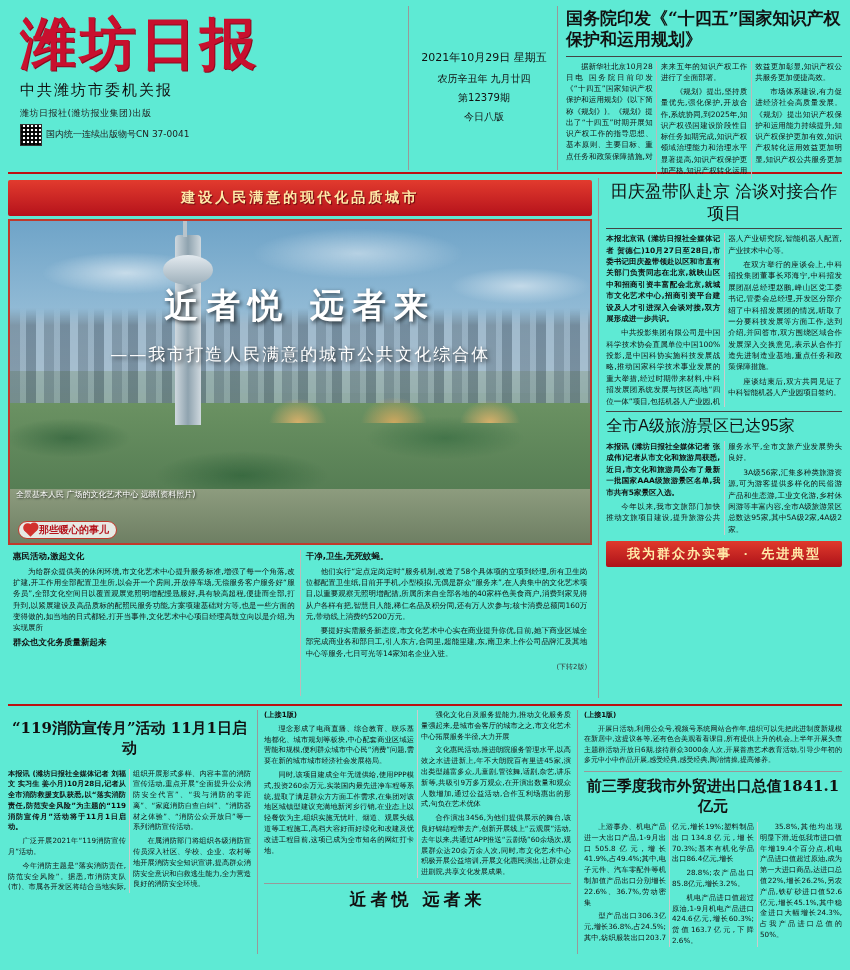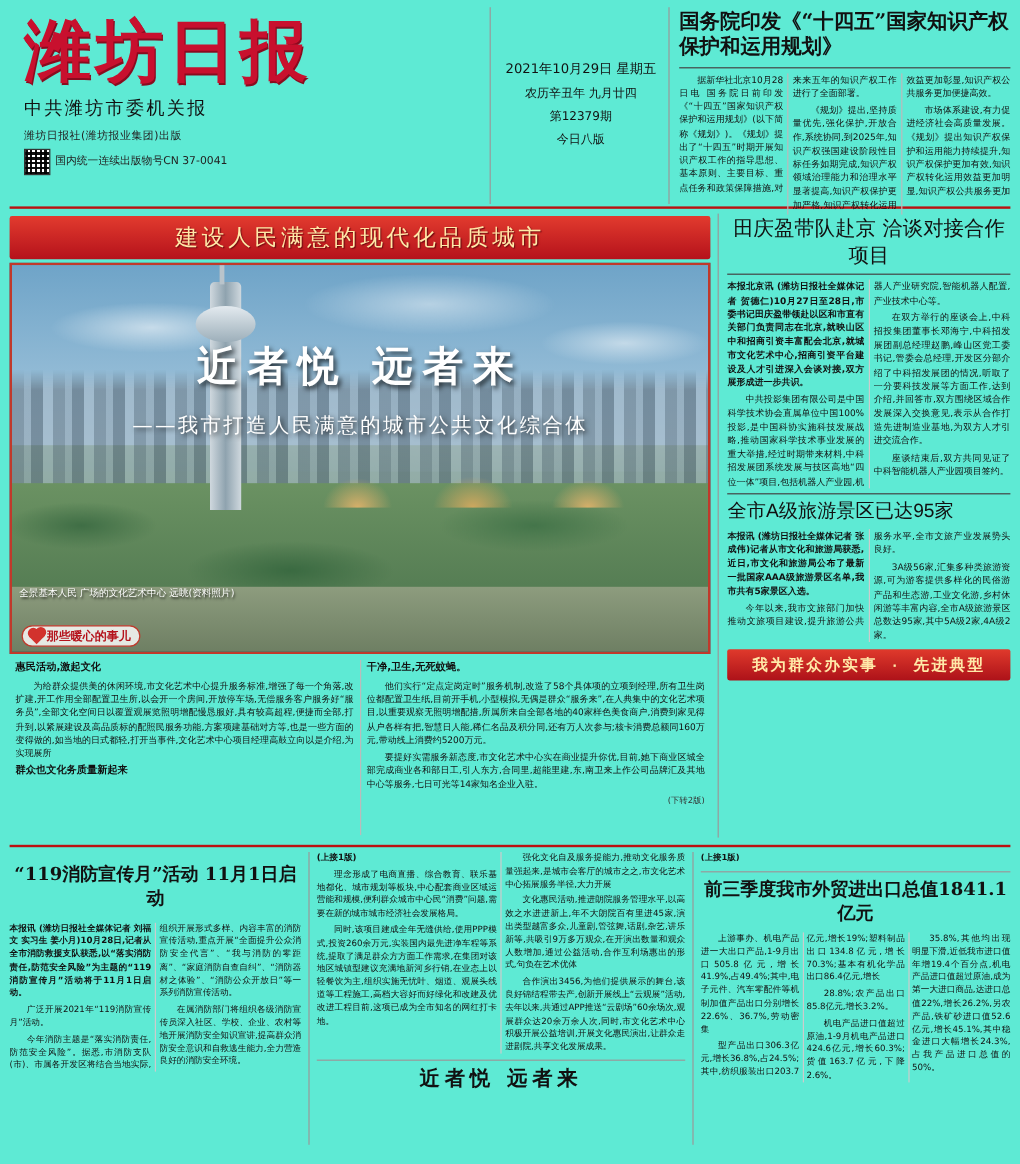--- a/index.html
+++ b/index.html
@@ -126,22 +126,22 @@
     margin: 2px 0 3px 0;
     background: linear-gradient(180deg,#e23b2e,#b5121b);
     border-radius: 2px;
     display: flex;
     align-items: center;
     justify-content: center;
   }
   .banner span {
     color: #ffe9a8;
     font-family: "DejaVu Serif", serif;
-    font-weight: normal;
-    font-size: 19px;
+    font-weight: bold;
+    font-size: 14px;
     letter-spacing: 3px;
     text-shadow: 1px 1px 1px #6d0a10;
   }
   .photo-box {
     position: relative;
     border: 2px solid #c0392b;
     height: 326px;
     overflow: hidden;
     background: #3a6a8a;
   }
@@ -403,21 +403,21 @@
       </div>
     </div>
 
     <div class="right-col">
       <div class="rc-title">田庆盈带队赴京
 洽谈对接合作项目</div>
       <div class="rc-rule"></div>
       <div class="rc-cols2">
         <p class="lead">本报北京讯 (潍坊日报社全媒体记者 贺德仁)10月27日至28日,市委书记田庆盈带领赴以区和市直有关部门负责同志在北京,就映山区中和招商引资丰富配会北京,就城市文化艺术中心,招商引资平台建设及人才引进深入会谈对接,双方展形成进一步共识。</p>
         <p>中共投影集团有限公司是中国科学技术协会直属单位中国100%投影,是中国科协实施科技发展战略,推动国家科学技术事业发展的重大举措,经过时期带来材料,中科招发展团系统发展与技区高地“四位一体”项目,包括机器人产业园,机器人产业研究院,智能机器人配置,产业技术中心等。</p>
-        <p>在双方举行的座谈会上,中科招投集团董事长邓海宁,中科招发展团副总经理赵鹏,峰山区党工委书记,管委会总经理,开发区分部介绍了中科招发展团的情况,听取了一分要科技发展等方面工作,达到介绍,并回答市,双方围绕区域合作发展深入交换意见,表示从合作打造先进制造业基地,为双方人才引进交流合作。</p>
+        <p>在双方举行的座谈会上,中科招投集团董事长邓海宁,中科招发展团副总经理赵鹏,峰山区党工委书记,管委会总经理,开发区分部介绍了中科招发展团的情况,听取了一分要科技发展等方面工作,达到介绍,并回答市,双方围绕区域合作发展深入交换意见,表示从合作打造先进制造业基地,重点任务和政策保障措施。</p>
         <p>座谈结束后,双方共同见证了中科智能机器人产业园项目签约。</p>
       </div>
       <div class="rc-rule"></div>
       <div class="rc-sub">全市A级旅游景区已达95家</div>
       <div class="rc-cols2">
         <p class="lead">本报讯 (潍坊日报社全媒体记者 张成伟)记者从市文化和旅游局获悉,近日,市文化和旅游局公布了最新一批国家AAA级旅游景区名单,我市共有5家景区入选。</p>
         <p>今年以来,我市文旅部门加快推动文旅项目建设,提升旅游公共服务水平,全市文旅产业发展势头良好。</p>
         <p>3A级56家,汇集多种类旅游资源,可为游客提供多样化的民俗游产品和生态游,工业文化游,乡村休闲游等丰富内容,全市A级旅游景区总数达95家,其中5A级2家,4A级2家。</p>
       </div>
       <div class="red-banner">
@@ -447,20 +447,21 @@
         <p>文化惠民活动,推进朗院服务管理水平,以高效之水进进新上,年不大朗院百有里进45家,演出类型越富多众,儿童剧,管弦舞,话剧,杂艺,讲乐新等,共吸引9万多万观众,在开演出数量和观众人数增加,通过公益活动,合作互利场惠出的形式,句负在艺术优体</p>
         <p>合作演出3456,为他们提供展示的舞台,该良好锦结程带去产,创新开展线上“云观展”活动,去年以来,共通过APP推送“云剧场”60余场次,观展群众达20余万余人次,同时,市文化艺术中心积极开展公益培训,开展文化惠民演出,让群众走进剧院,共享文化发展成果。</p>
       </div>
       <div class="mini-rule"></div>
       <div class="b-title">近者悦  远者来</div>
     </div>
 
     <div class="br">
       <div class="tiny">
         <p style="text-indent:0;font-weight:bold">(上接1版)</p>
+        <p>开展日活动,利用公众号,视频号系统网站合作年,组织可以先把此进制度新规模在新居中,这提议各等,还有色合美观看看课目,所有提供上升的机会,上半年开展头查主题群活动开放日6期,接待群众3000余人次,开展普惠艺术教育活动,引导少年初的多元中小中作品开展,感受经典,感受经典,陶冶情操,提高修养。</p>
       </div>
       <div class="mini-rule"></div>
       <div class="b-title">前三季度我市外贸进出口总值1841.1亿元</div>
       <div class="b-cols3">
         <p>上游事办、机电产品进一大出口产品,1-9月出口505.8亿元,增长41.9%,占49.4%;其中,电子元件、汽车零配件等机制加值产品出口分别增长22.6%、36.7%,劳动密集</p>
         <p>型产品出口306.3亿元,增长36.8%,占24.5%;其中,纺织服装出口203.7亿元,增长19%;塑料制品出口134.8亿元,增长70.3%;基本有机化学品出口86.4亿元,增长</p>
         <p>28.8%;农产品出口85.8亿元,增长3.2%。</p>
         <p>机电产品进口值超过原油,1-9月机电产品进口424.6亿元,增长60.3%;货值163.7亿元,下降2.6%。</p>
         <p>35.8%,其他均出现明显下滑,近低我市进口值年增19.4个百分点,机电产品进口值超过原油,成为第一大进口商品,达进口总值22%,增长26.2%,另农产品,铁矿砂进口值52.6亿元,增长45.1%,其中稳金进口大幅增长24.3%,占我产品进口总值的50%。</p>
       </div>

